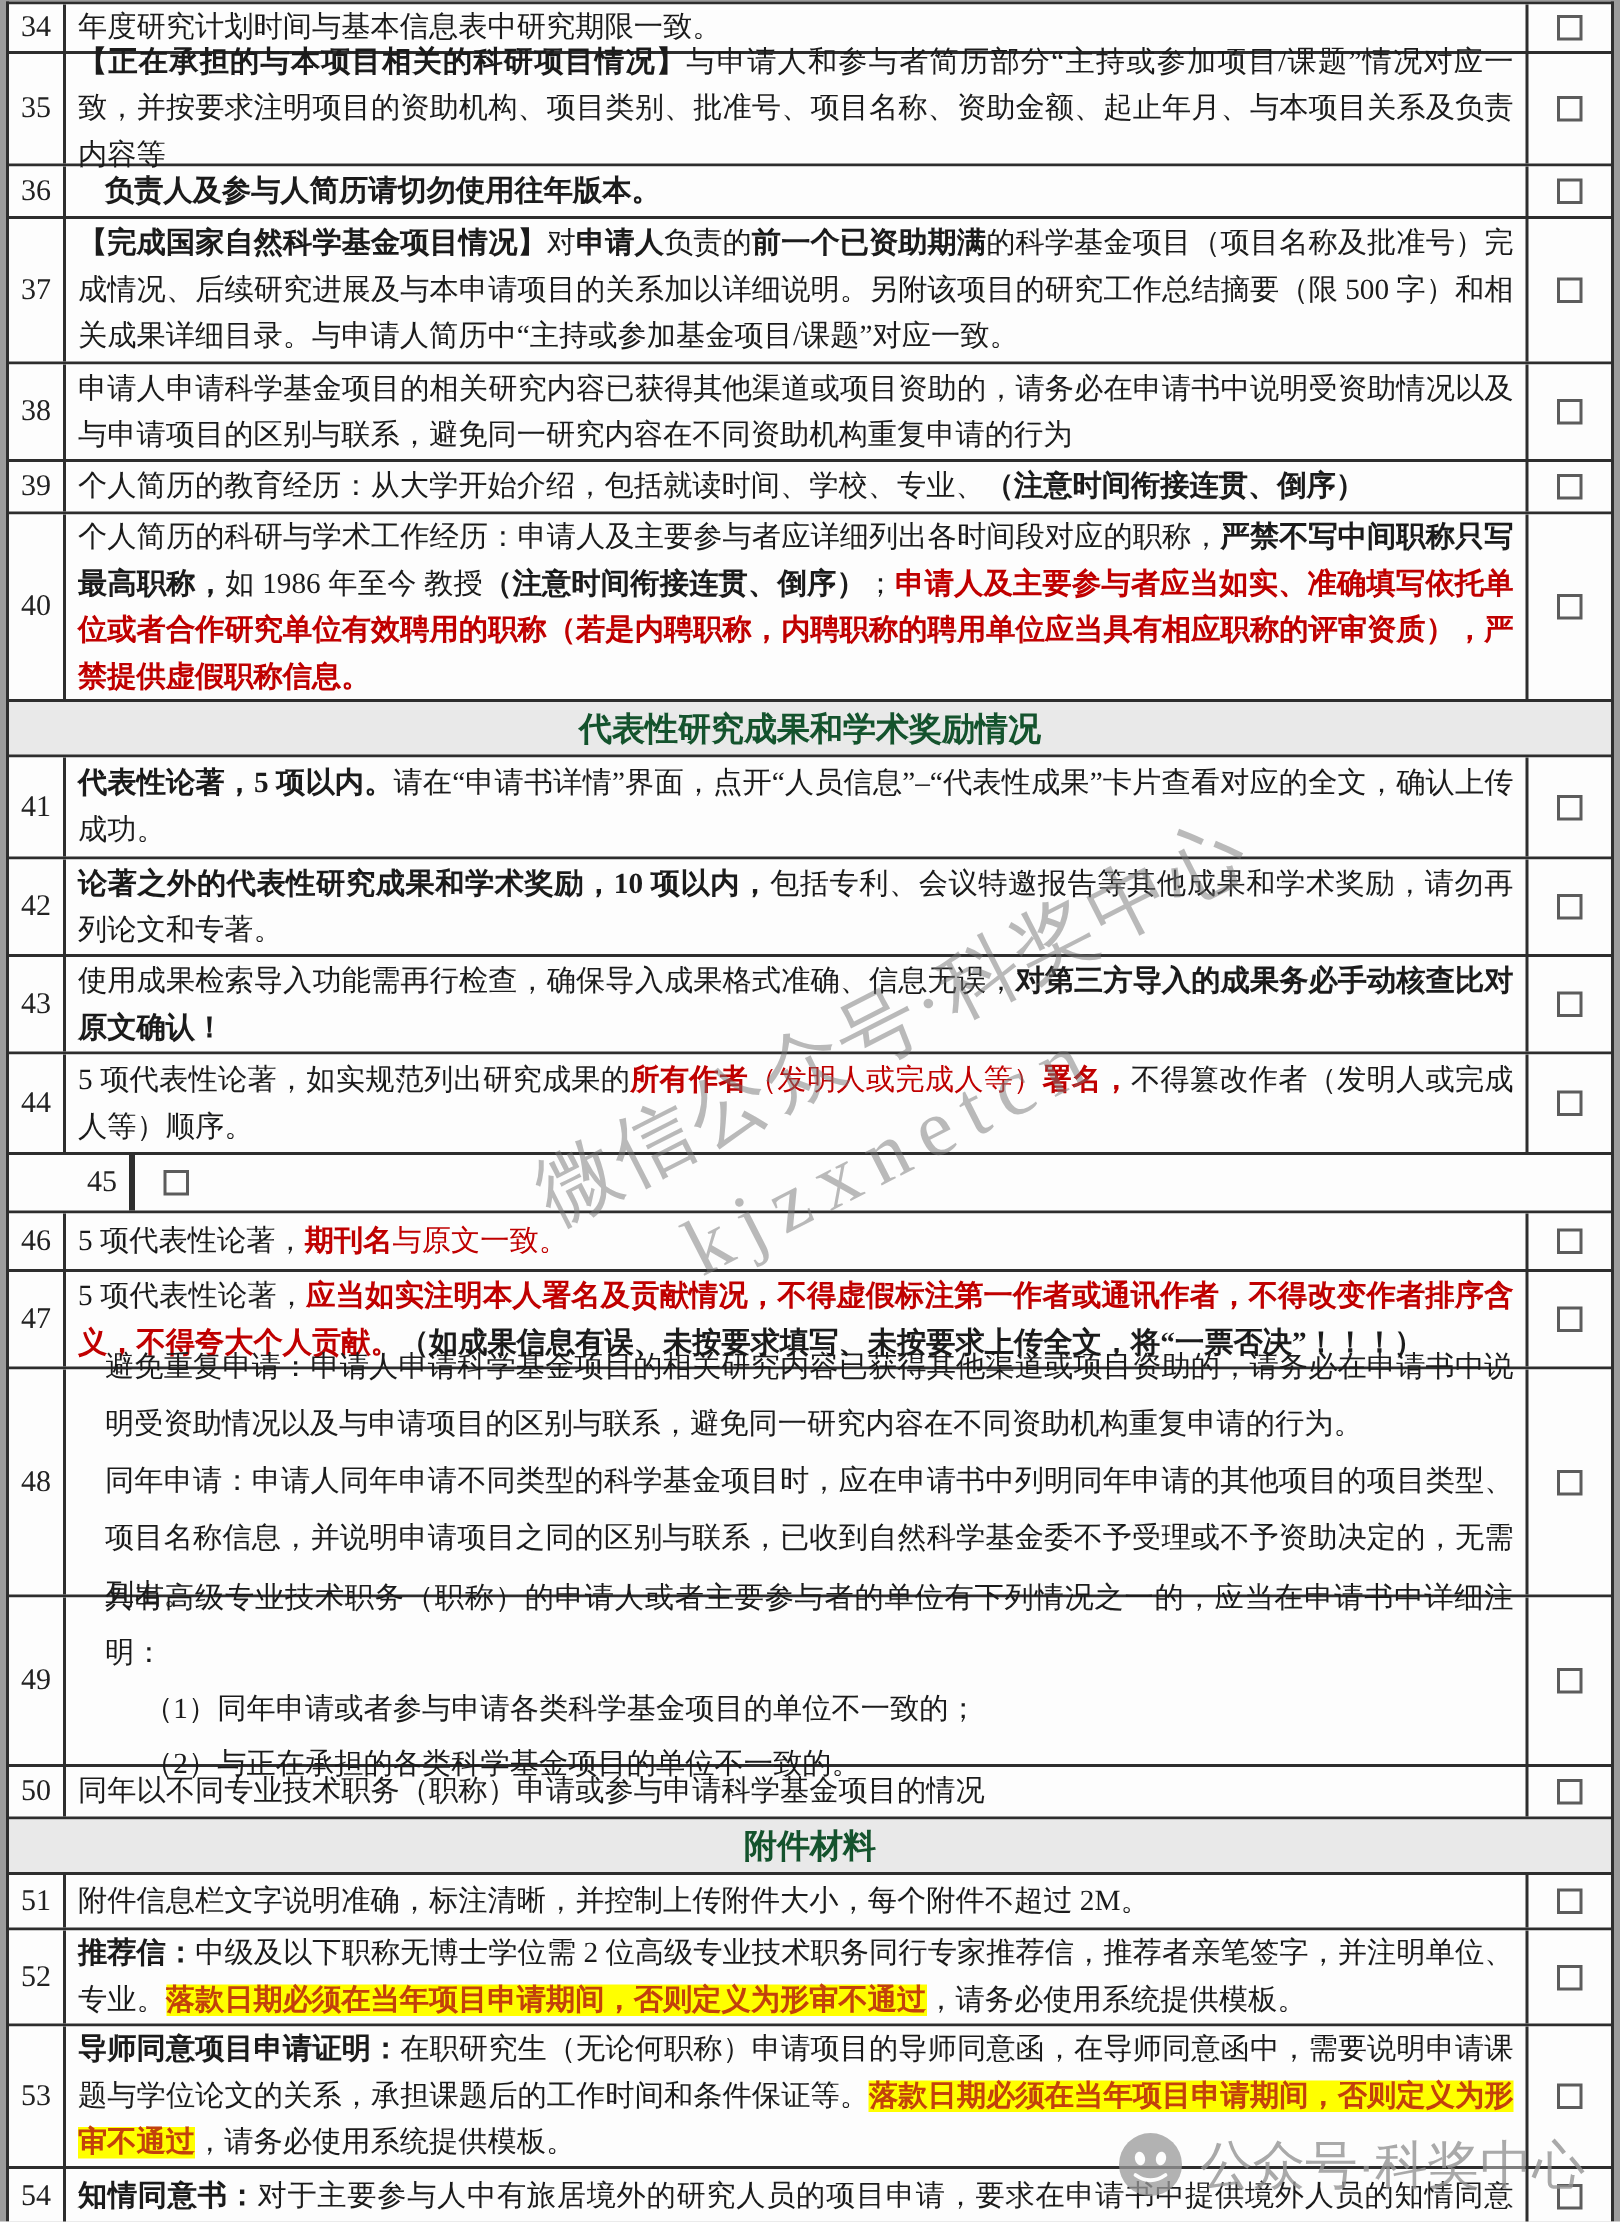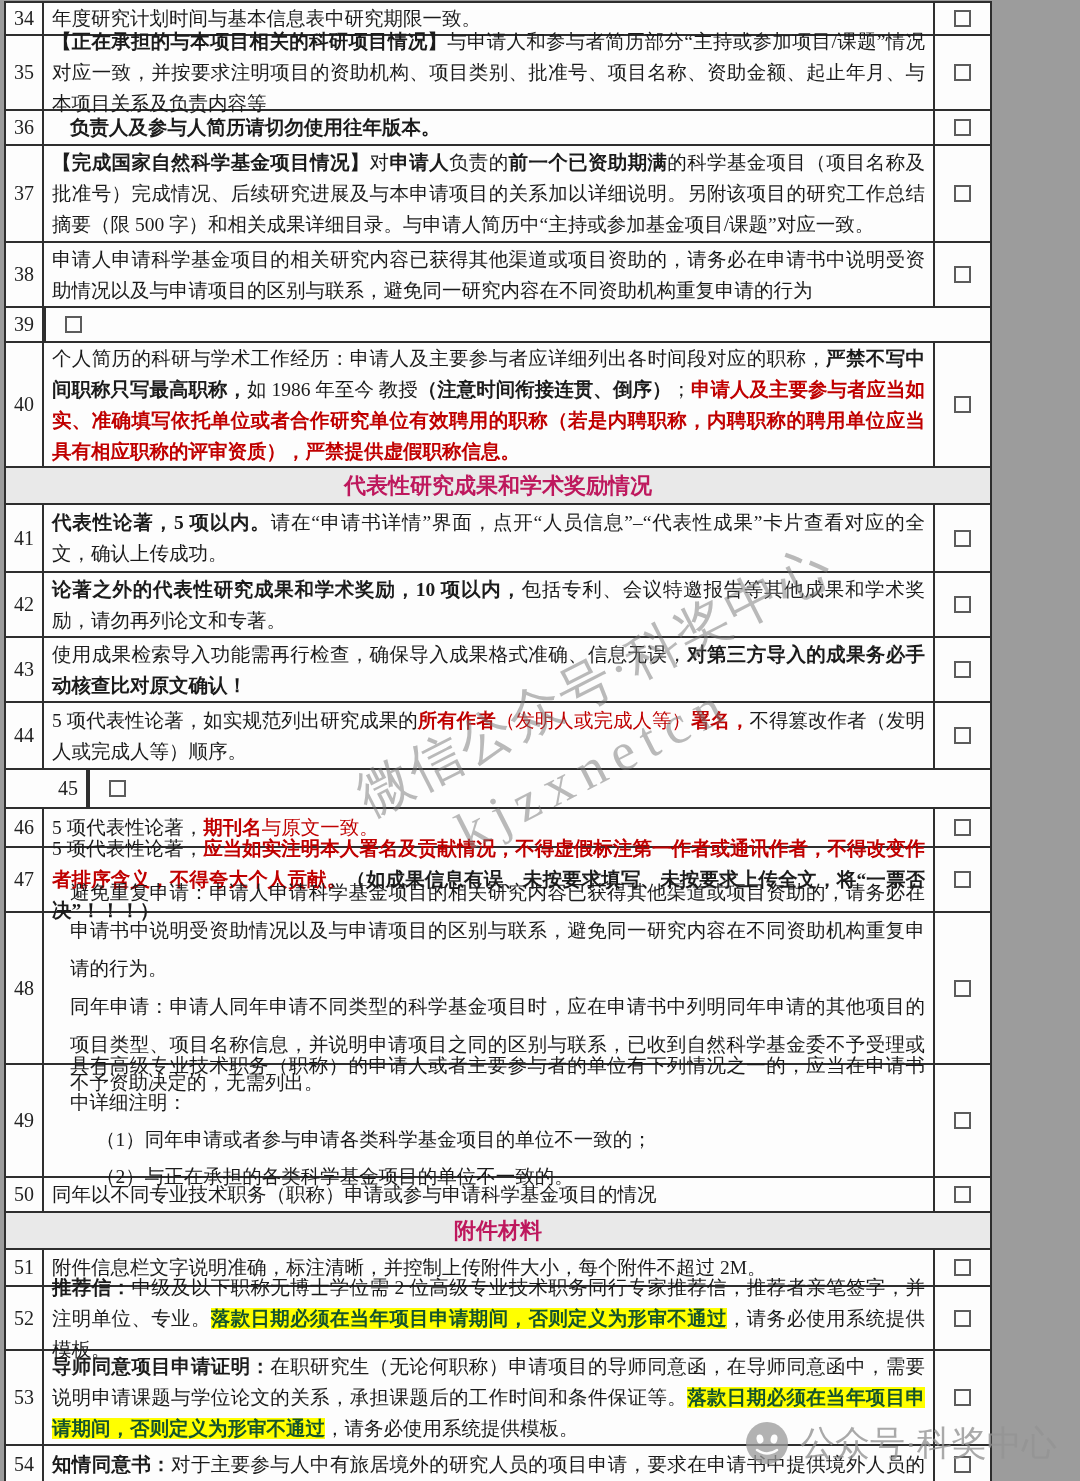--- a/index.html
+++ b/index.html
@@ -2,21 +2,21 @@
 <html><head>
 <meta charset="utf-8">
 <style>
   html,body{margin:0;padding:0;}
   body{
     width:1080px;height:1481px;overflow:hidden;position:relative;
     background:#9c9c9c;
     font-family:"Liberation Serif","DejaVu Serif",serif;
   }
   .doc{
-    position:absolute;left:4px;top:1px;width:988px;height:1480px;
+    position:absolute;left:4px;top:1px;width:1072px;height:1480px;
     box-sizing:border-box;background:#fdfdfd;
     border:2px solid #2e2e2e;border-bottom:none;
   }
   .row{
     display:flex;box-sizing:border-box;border-bottom:2px solid #2e2e2e;
     background:#fdfdfd;
   }
   .num{
     width:38px;min-width:38px;box-sizing:border-box;
     border-right:2px solid #2e2e2e;
@@ -39,27 +39,27 @@
     text-align:justify;
   }
   .row.cut .content{justify-content:flex-start;padding-top:3px;}
   .para{margin:0;}
   .para.i1{padding-left:18px;}
   .para.i2{padding-left:44px;}
   .seg-n{font-weight:normal;}
   .seg-b{font-weight:bold;}
   .seg-r{color:#c00000;}
   .seg-rb{color:#c00000;font-weight:bold;}
-  .seg-y{color:#14532d;font-weight:bold;background:#ffff00;}
+  .seg-y{color:#c2410c;font-weight:bold;background:#ffff00;}
   .section-row{
     box-sizing:border-box;border-bottom:2px solid #2e2e2e;
     background:#e9e9e9;
     display:flex;align-items:center;justify-content:center;
   }
-  .section-label{font-weight:bold;font-size:22px;color:#be185d;}
+  .section-label{font-weight:bold;font-size:22px;color:#14532d;}
   
   .wm-diag{
     position:absolute;left:345px;top:768px;
     transform:rotate(-27deg);transform-origin:left top;
     color:rgba(118,118,118,0.5);pointer-events:none;white-space:nowrap;
   }
   .wm-line1{font-size:54px;letter-spacing:2px;}
   .wm-line2{font-size:54px;letter-spacing:10px;margin:8px 0 0 72px;}
   .wm-corner{
     position:absolute;left:744px;top:1420px;
@@ -114,20 +114,23 @@
       <div class="num">38</div>
       <div class="content">
         <div class="para"><span class="seg-n">申请人申请科学基金项目的相关研究内容已获得其他渠道或项目资助的，请务必在申请书中说明受资助情况以及与申请项目的区别与联系，避免同一研究内容在不同资助机构重复申请的行为</span></div>
       </div>
       <div class="check">
         <div class="checkbox"></div>
       </div>
     </div>
     <div class="row" style="height: 35px;">
       <div class="num">39</div>
+      <div class="content">
+        <div class="para"><span class="seg-n">个人简历的教育经历：从大学开始介绍，包括就读时间、学校、专业、</span><span class="seg-b">（注意时间衔接连贯、倒序）</span></div>
+      </div>
       <div class="check">
         <div class="checkbox"></div>
       </div>
     </div>
     <div class="row" style="height: 125px;">
       <div class="num">40</div>
       <div class="content">
         <div class="para"><span class="seg-n">个人简历的科研与学术工作经历：申请人及主要参与者应详细列出各时间段对应的职称，</span><span class="seg-b">严禁不写中间职称只写最高职称，</span><span class="seg-n">如 1986 年至今  教授</span><span class="seg-b">（注意时间衔接连贯、倒序）</span><span class="seg-n">；</span><span class="seg-rb">申请人及主要参与者应当如实、准确填写依托单位或者合作研究单位有效聘用的职称（若是内聘职称，内聘职称的聘用单位应当具有相应职称的评审资质），严禁提供虚假职称信息。</span></div>
       </div>
       <div class="check">

